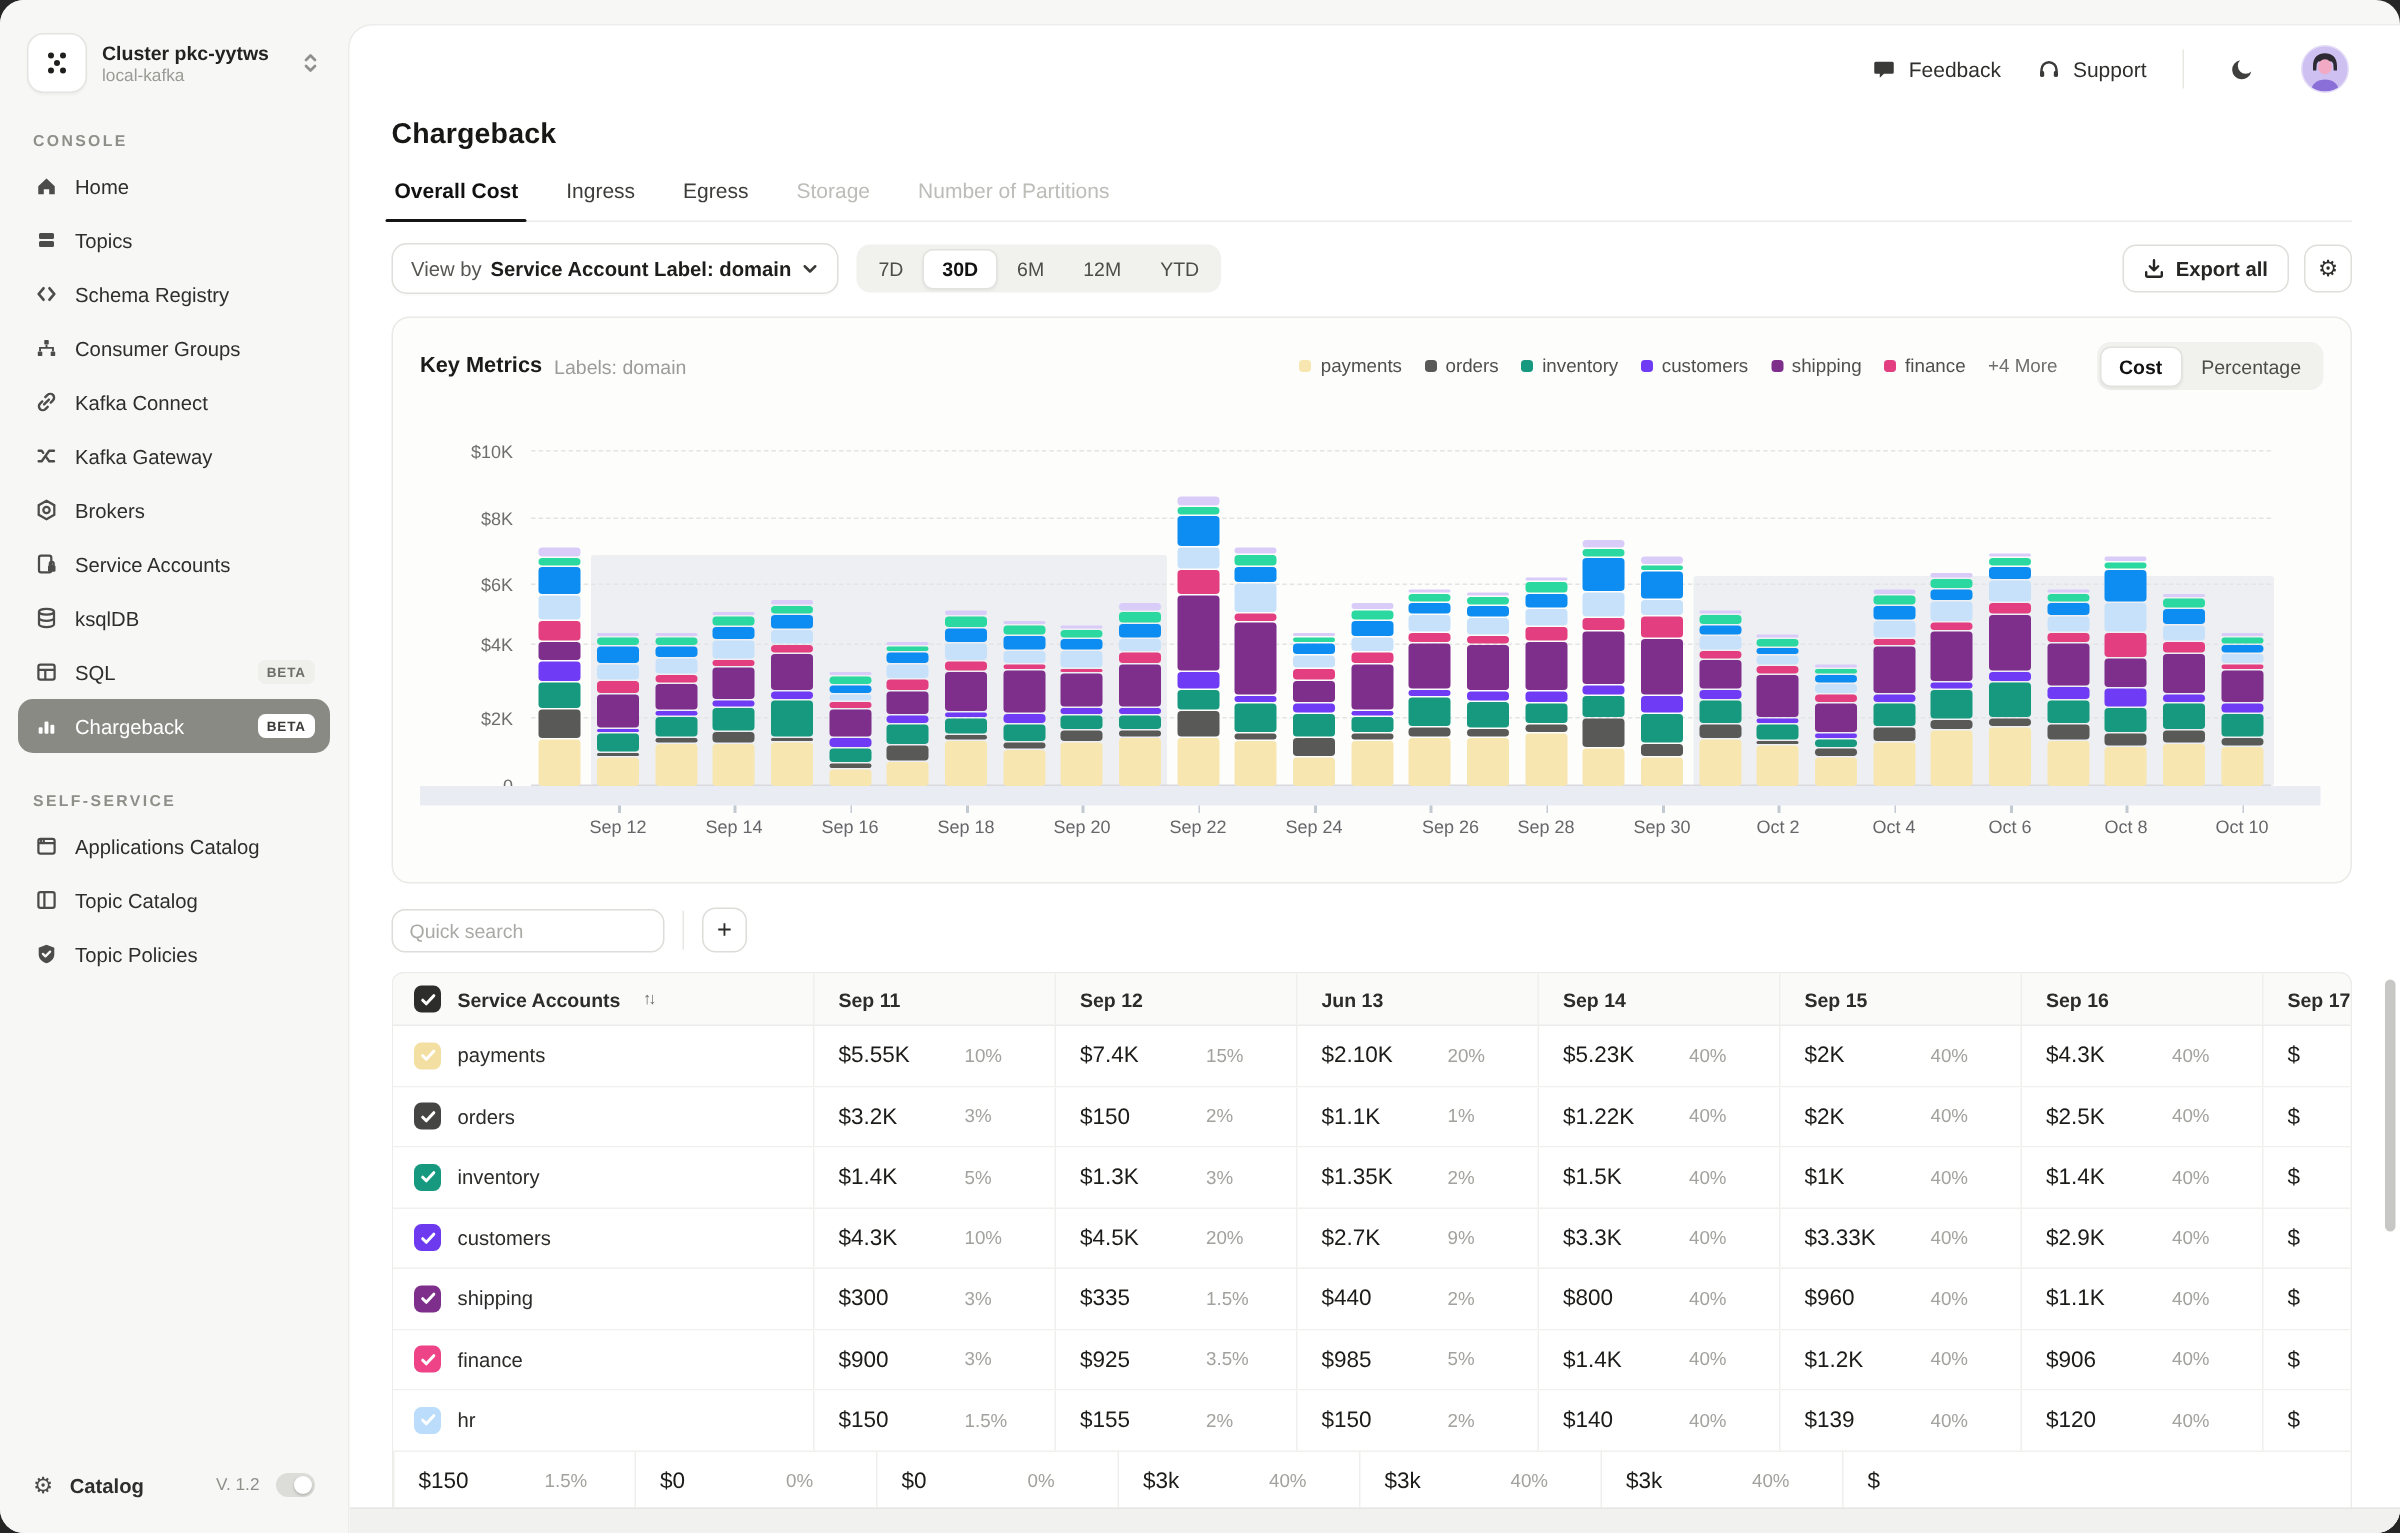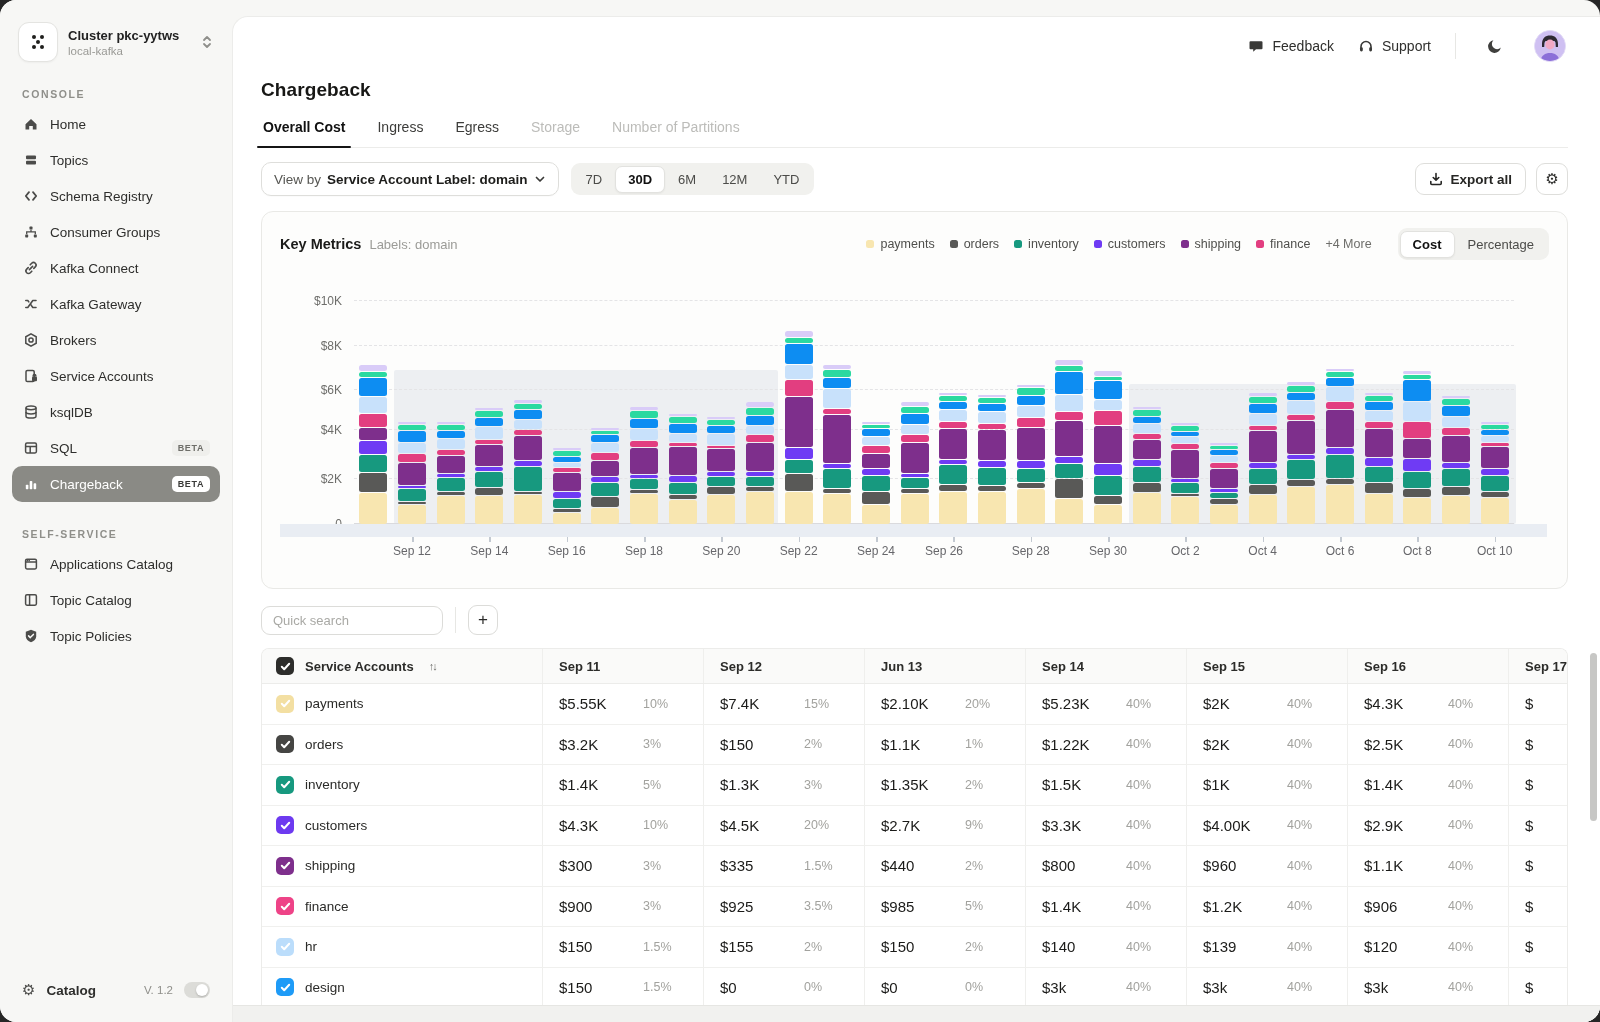--- a/index.html
+++ b/index.html
@@ -785,21 +785,21 @@
               <div class="xlab" style="left: 180.667px;">Sep 16</div>
               <div class="xtick" style="left: 290px;"></div>
               <div class="xlab" style="left: 258px;">Sep 18</div>
               <div class="xtick" style="left: 367.333px;"></div>
               <div class="xlab" style="left: 335.333px;">Sep 20</div>
               <div class="xtick" style="left: 444.667px;"></div>
               <div class="xlab" style="left: 412.667px;">Sep 22</div>
               <div class="xtick" style="left: 522px;"></div>
               <div class="xlab" style="left: 490px;">Sep 24</div>
               <div class="xtick" style="left: 599.333px;"></div>
-              <div class="xlab" style="left: 558px;">Sep 26</div>
+              <div class="xlab" style="left: 581px;">Sep 26</div>
               <div class="xtick" style="left: 676.667px;"></div>
               <div class="xlab" style="left: 644.667px;">Sep 28</div>
               <div class="xtick" style="left: 754px;"></div>
               <div class="xlab" style="left: 722px;">Sep 30</div>
               <div class="xtick" style="left: 831.333px;"></div>
               <div class="xlab" style="left: 799.333px;">Oct 2</div>
               <div class="xtick" style="left: 908.667px;"></div>
               <div class="xlab" style="left: 876.667px;">Oct 4</div>
               <div class="xtick" style="left: 986px;"></div>
               <div class="xlab" style="left: 954px;">Oct 6</div>
@@ -969,21 +969,21 @@
             </div>
             <div class="td col-date">
               <span class="cellval">$2.7K</span>
               <span class="cellpct">9%</span>
             </div>
             <div class="td col-date">
               <span class="cellval">$3.3K</span>
               <span class="cellpct">40%</span>
             </div>
             <div class="td col-date">
-              <span class="cellval">$4.00K</span>
+              <span class="cellval">$3.33K</span>
               <span class="cellpct">40%</span>
             </div>
             <div class="td col-date">
               <span class="cellval">$2.9K</span>
               <span class="cellpct">40%</span>
             </div>
             <div class="td col-date">
               <span class="cellval">$</span>
               <span class="cellpct"></span>
             </div>
@@ -1096,28 +1096,20 @@
             <div class="td col-date">
               <span class="cellval">$120</span>
               <span class="cellpct">40%</span>
             </div>
             <div class="td col-date">
               <span class="cellval">$</span>
               <span class="cellpct"></span>
             </div>
           </div>
           <div class="tbl-row body-row">
-            <div class="td col-name">
-              <span class="cbx" style="background: rgb(30, 155, 247);">
-                <svg width="11" height="11" viewBox="0 0 11 11" fill="none" stroke="#fff" stroke-width="2" stroke-linecap="round" stroke-linejoin="round">
-                  <path d="M1.8 5.8 4.2 8.2 9.2 2.8"></path>
-                </svg>
-              </span>
-              <span class="row-label">design</span>
-            </div>
             <div class="td col-date">
               <span class="cellval">$150</span>
               <span class="cellpct">1.5%</span>
             </div>
             <div class="td col-date">
               <span class="cellval">$0</span>
               <span class="cellpct">0%</span>
             </div>
             <div class="td col-date">
               <span class="cellval">$0</span>

